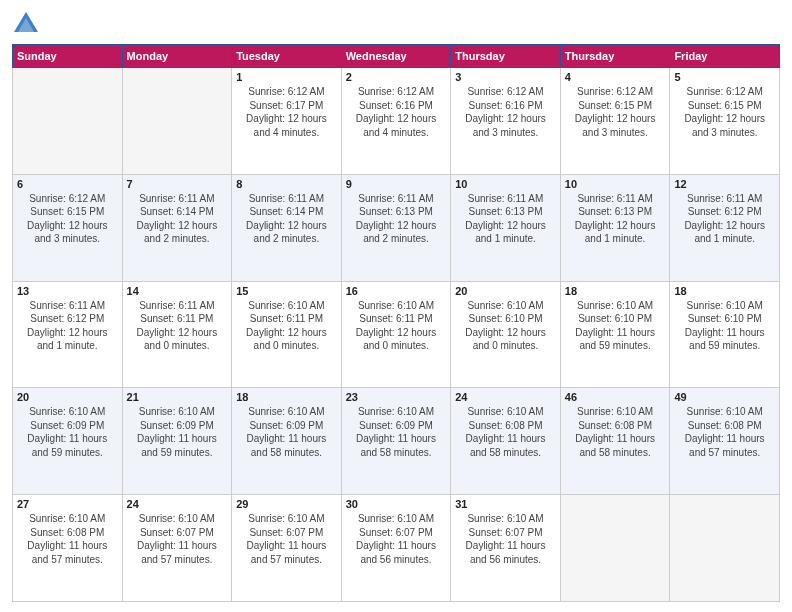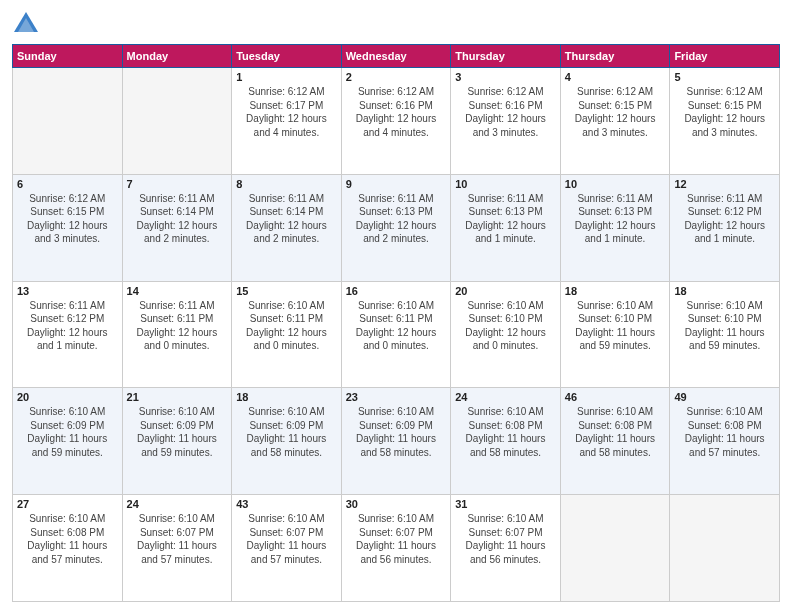--- a/index.html
+++ b/index.html
@@ -342,21 +342,21 @@
 and 57 minutes.</div>
           </td>
           <td>
             <span class="day-num">24</span>
             <div class="day-info" style="white-space: pre-line;">Sunrise: 6:10 AM
 Sunset: 6:07 PM
 Daylight: 11 hours
 and 57 minutes.</div>
           </td>
           <td>
-            <span class="day-num">43</span>
+            <span class="day-num">29</span>
             <div class="day-info" style="white-space: pre-line;">Sunrise: 6:10 AM
 Sunset: 6:07 PM
 Daylight: 11 hours
 and 57 minutes.</div>
           </td>
           <td>
             <span class="day-num">30</span>
             <div class="day-info" style="white-space: pre-line;">Sunrise: 6:10 AM
 Sunset: 6:07 PM
 Daylight: 11 hours

